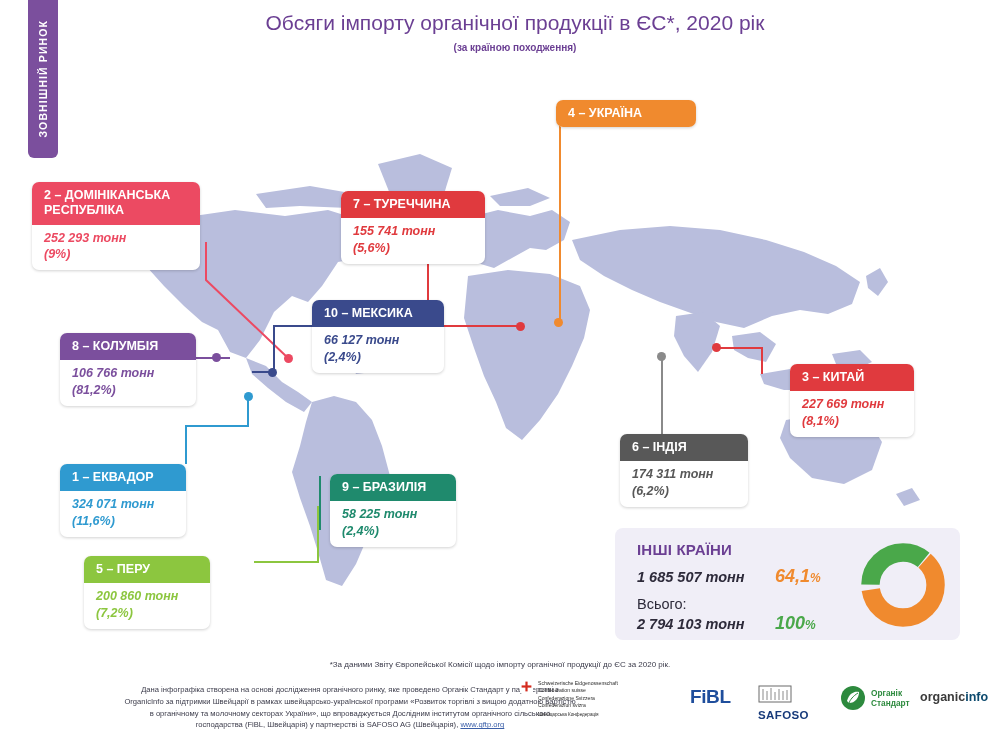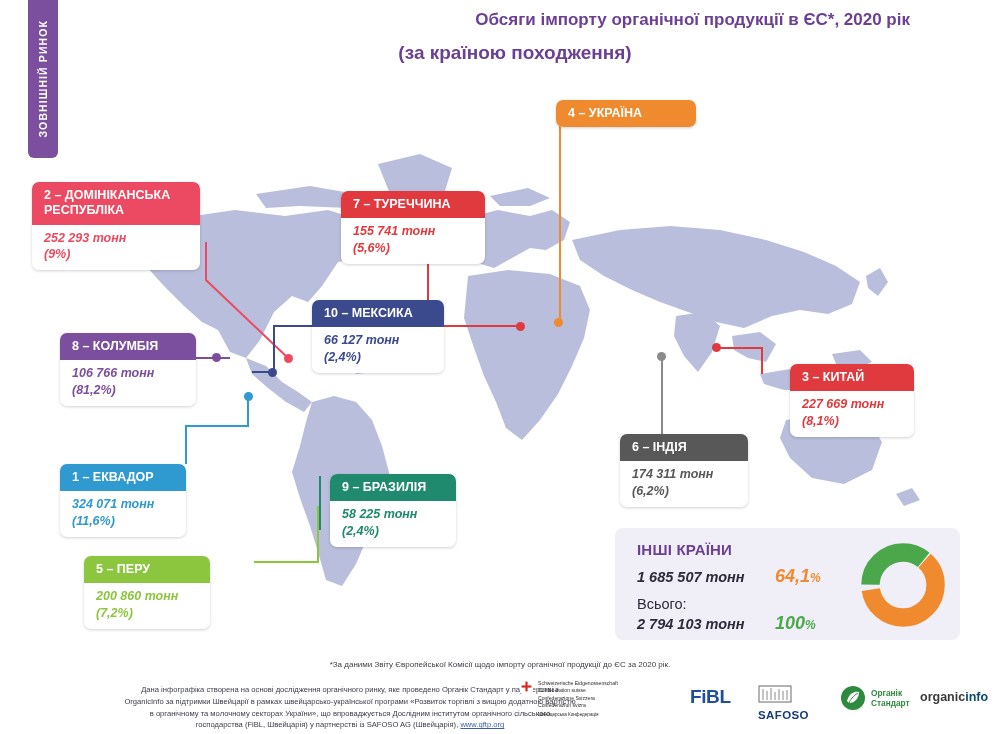--- a/index.html
+++ b/index.html
@@ -17,26 +17,26 @@
     background:#7b4f9d; border-radius:0 0 6px 6px;
     display:flex; align-items:center; justify-content:center;
   }
   .side-tab span {
     writing-mode:vertical-rl; transform:rotate(180deg);
     color:#fff; font-size:10.5px; font-weight:bold; letter-spacing:1.1px;
   }
 
   
   .title {
-    position:absolute; left:120px; top:10px; width:790px; text-align:right;
-    color:#6b3f93; font-size:17px; font-weight:bold; line-height:1.22;
+    position:absolute; left:120px; top:10px; width:790px; text-align:center;
+    color:#6b3f93; font-size:21px; font-weight:normal; line-height:1.22;
   }
   .subtitle {
     position:absolute; left:120px; top:42px; width:790px; text-align:center;
-    color:#6b3f93; font-size:19px; font-weight:bold;
+    color:#6b3f93; font-size:10px; font-weight:bold;
   }
 
   
   .map-wrap {
     position:absolute; left:60px; top:90px; width:900px; height:560px;
     pointer-events:none;
   }
   .map-wrap svg { width:100%; height:100%; display:block; }
 
   

